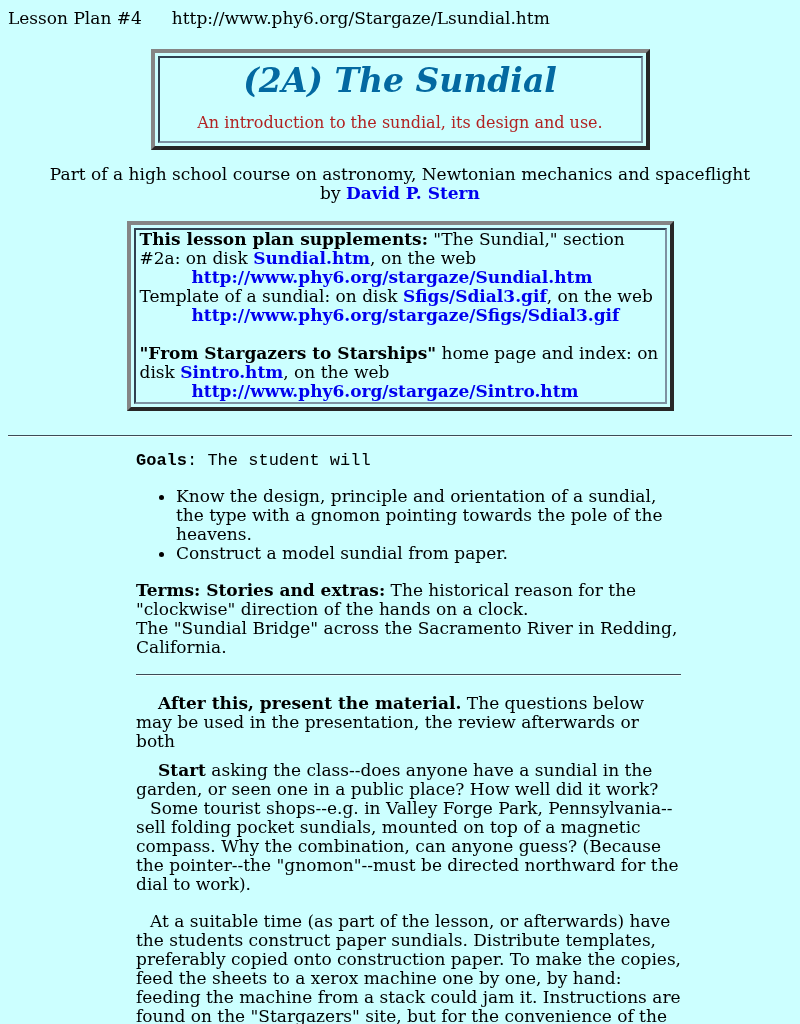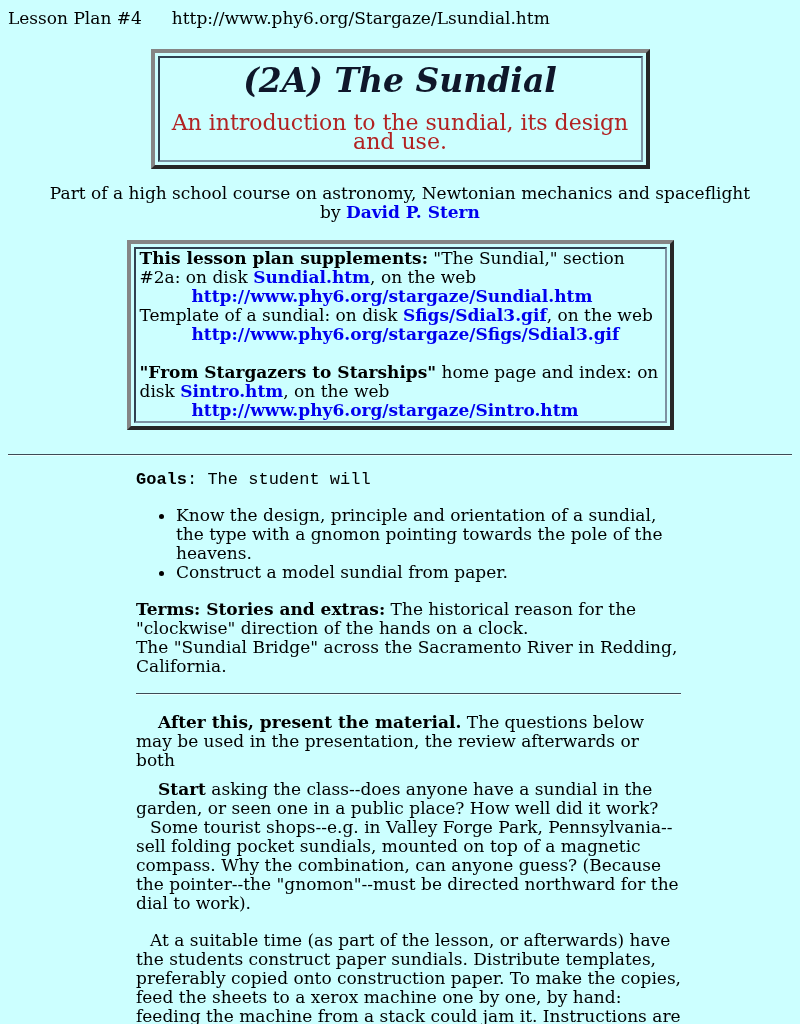--- a/index.html
+++ b/index.html
@@ -31,24 +31,24 @@
   .box3d .inner {
     border: 2px solid;
     border-color: #2f4050 #7d92a2 #7d92a2 #2f4050;
     background: #CCFFFF;
   }
 
   .title-box { margin-top: 21px; }
   .title-box .box3d { width: 499px; }
   .title-box .inner { text-align: center; padding: 4px 8px 9px 8px; }
   .page-title {
-    color: #0f172a; font-style: italic; font-weight: bold;
+    color: #0369a1; font-style: italic; font-weight: bold;
     font-size: 33px; line-height: 38px; margin: 0;
   }
-  .page-subtitle { color: #B22222; font-size: 22px; line-height: 19px; margin-top: 13px; }
+  .page-subtitle { color: #B22222; font-size: 16px; line-height: 19px; margin-top: 13px; }
 
   .byline { text-align: center; margin-top: 15px; }
 
   .supp-wrap { margin-top: 18px; }
   .supp-box { width: 547px; }
   .supp-box .inner { padding: 0 4px 1px 4px; }
   .url-indent { display: inline-block; width: 52px; }
 
   hr.full {
     margin: 24px 0 0 0; height: 0; border: 0;

